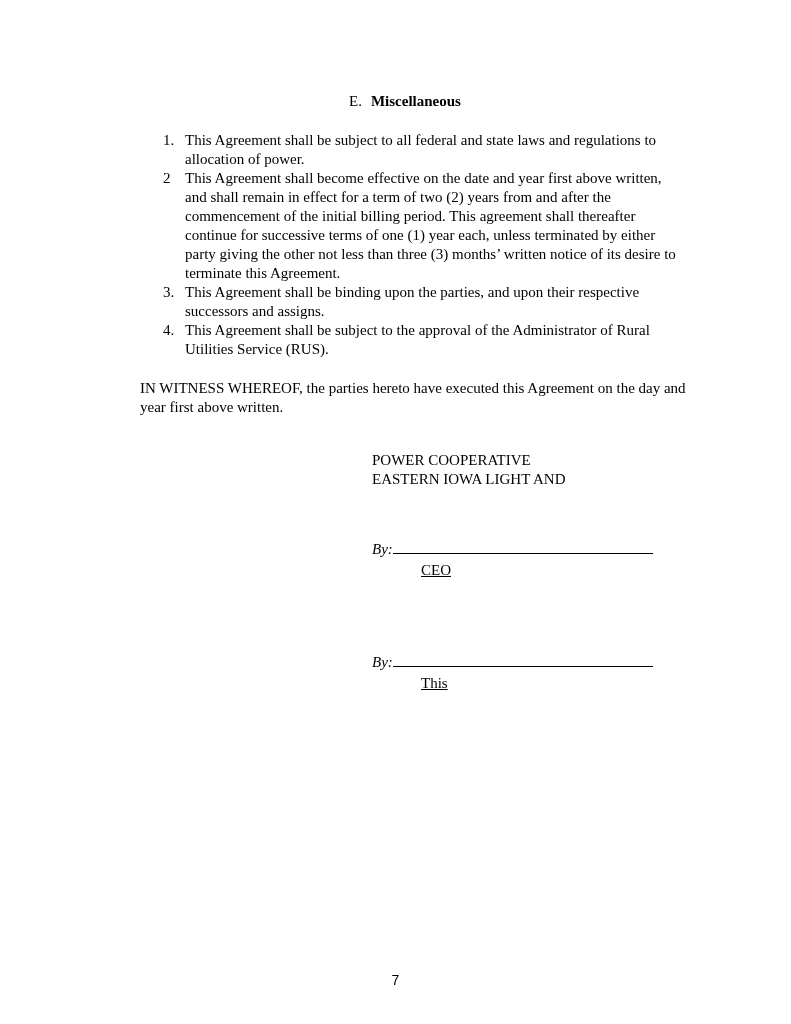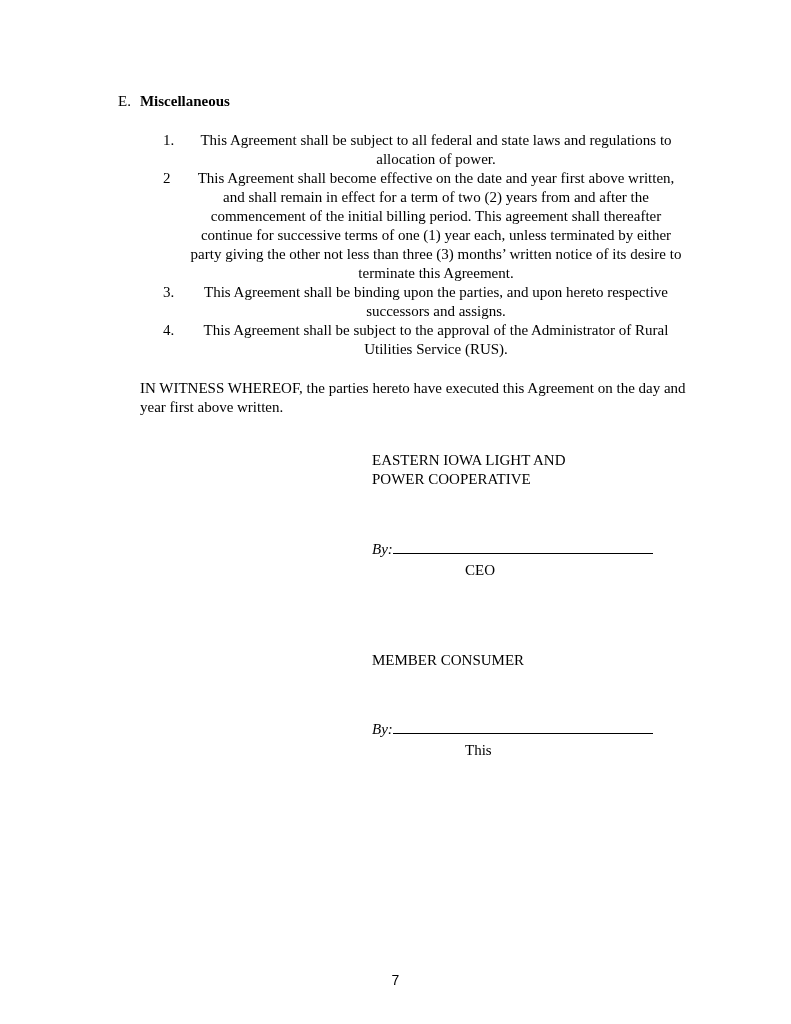--- a/index.html
+++ b/index.html
@@ -19,20 +19,21 @@
     color: #000000;
   }
   .main-content {
     position: absolute;
     left: 118px;
     top: 92px;
     width: 574px;
   }
   .section-heading {
     white-space: nowrap;
+    text-align: center;
   }
   .section-letter {
     display: inline-block;
     margin-right: 9px;
   }
   .section-title {
     font-weight: bold;
   }
   .num-list {
     margin-top: 20px;
@@ -42,21 +43,20 @@
     display: flex;
     align-items: flex-start;
   }
   .num-cell {
     flex: 0 0 22px;
     width: 22px;
   }
   .text-cell {
     flex: 1 1 auto;
     max-width: 502px;
-    text-align: center;
   }
   .witness-para {
     position: absolute;
     left: 140px;
     top: 379px;
     width: 556px;
   }
   .witness-bold {
     font-weight: normal;
   }
@@ -71,22 +71,23 @@
     font-style: italic;
   }
   .sig-line {
     display: inline-block;
     width: 260px;
     border-bottom: 1px solid #000000;
     height: 15px;
     vertical-align: baseline;
   }
   .sig-title {
-    margin-left: 93px;
+    margin-left: 49px;
     margin-top: 2px;
+    text-decoration: underline;
   }
   .sig-block-1 .sig-byrow {
     margin-top: 49px;
   }
   .sig-block-2 {
     margin-top: 71px;
   }
   .sig-block-2 .sig-byrow {
     margin-top: 48px;
   }
@@ -116,47 +117,46 @@
       <div class="num-item">
         <div class="num-cell">1.</div>
         <div class="text-cell">This Agreement shall be subject to all federal and state laws and regulations to allocation of power.</div>
       </div>
       <div class="num-item">
         <div class="num-cell">2</div>
         <div class="text-cell">This Agreement shall become effective on the date and year first above written, and shall remain in effect for a term of two (2) years from and after the commencement of the initial billing period.  This agreement shall thereafter continue for successive terms of one (1) year each, unless terminated by either party giving the other not less than three (3) months’ written notice of its desire to terminate this Agreement.</div>
       </div>
       <div class="num-item">
         <div class="num-cell">3.</div>
-        <div class="text-cell">This Agreement shall be binding upon the parties, and upon hereto respective successors and assigns.</div>
+        <div class="text-cell">This Agreement shall be binding upon the parties, and upon their respective successors and assigns.</div>
       </div>
       <div class="num-item">
         <div class="num-cell">4.</div>
         <div class="text-cell">This Agreement shall be subject to the approval of the Administrator of Rural Utilities Service (RUS).</div>
       </div>
     </div>
 
   </div>
 
   <div class="witness-para">
     <span class="witness-bold">IN WITNESS WHEREOF</span><span>, the parties hereto have executed this Agreement on the day and year first above written.</span>
   </div>
 
   <div class="signature-area">
 
     <div class="sig-block sig-block-1">
+      <div>POWER COOPERATIVE</div>
       <div>EASTERN IOWA LIGHT AND</div>
-      <div>POWER COOPERATIVE</div>
       <div class="sig-byrow">
         <span>By:</span><span class="sig-line"></span>
       </div>
       <div class="sig-title">CEO</div>
     </div>
 
     <div class="sig-block sig-block-2">
-      <div>MEMBER CONSUMER</div>
       <div class="sig-byrow">
         <span>By:</span><span class="sig-line"></span>
       </div>
       <div class="sig-title">This</div>
     </div>
 
   </div>
 
   <div class="page-number">7</div>
 

